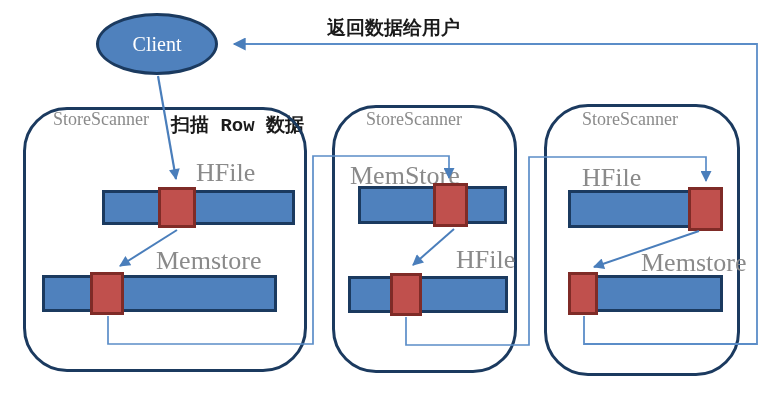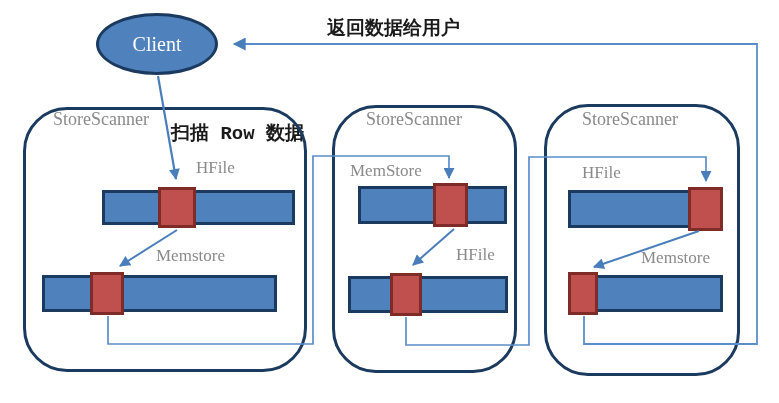--- a/index.html
+++ b/index.html
@@ -14,21 +14,21 @@
   }
   .group{position:absolute;inset:0;pointer-events:none;padding-left:28px;}
   .scanner-box{
     position:absolute;border:3px solid var(--outline-navy);
     border-radius:44px;background:transparent;box-sizing:border-box;
   }
   .lbl{
     position:absolute;color:var(--label-gray);font-size:18px;line-height:1.1;
     white-space:nowrap;
   }
-  .bar-lbl{font-size:17px;}
+  .bar-lbl{font-size:26px;}
   .cn{
     position:absolute;color:var(--text-black);font-weight:bold;font-size:19px;
     line-height:1.1;white-space:nowrap;font-family:Liberation Mono, monospace;
   }
   .bar{
     position:absolute;background:var(--bar-blue);
     border:3px solid var(--outline-navy);box-sizing:border-box;
   }
   .red-seg{
     position:absolute;background:var(--segment-red);
@@ -47,21 +47,21 @@
 <body>
 
 <div class="canvas">
 
   <div class="client">
     <span>Client</span>
   </div>
 
   <div class="cn" style="left:327px;top:19px;">返回数据给用户</div>
 
-  <div class="cn" style="left:171px;top:124px;">扫描 Row 数据</div>
+  <div class="cn" style="left:171px;top:116px;">扫描 Row 数据</div>
 
   <div class="group">
     <div class="scanner-box" style="left:23px;top:107px;width:284px;height:265px;"></div>
     <div class="lbl" style="left:53px;top:110px;">StoreScanner</div>
 
     <div class="lbl bar-lbl" style="left:196px;top:159px;">HFile</div>
     <div class="bar" style="left:102px;top:190px;width:193px;height:35px;"></div>
     <div class="red-seg" style="left:158px;top:187px;width:38px;height:41px;"></div>
 
     <div class="lbl bar-lbl" style="left:156px;top:247px;">Memstore</div>

